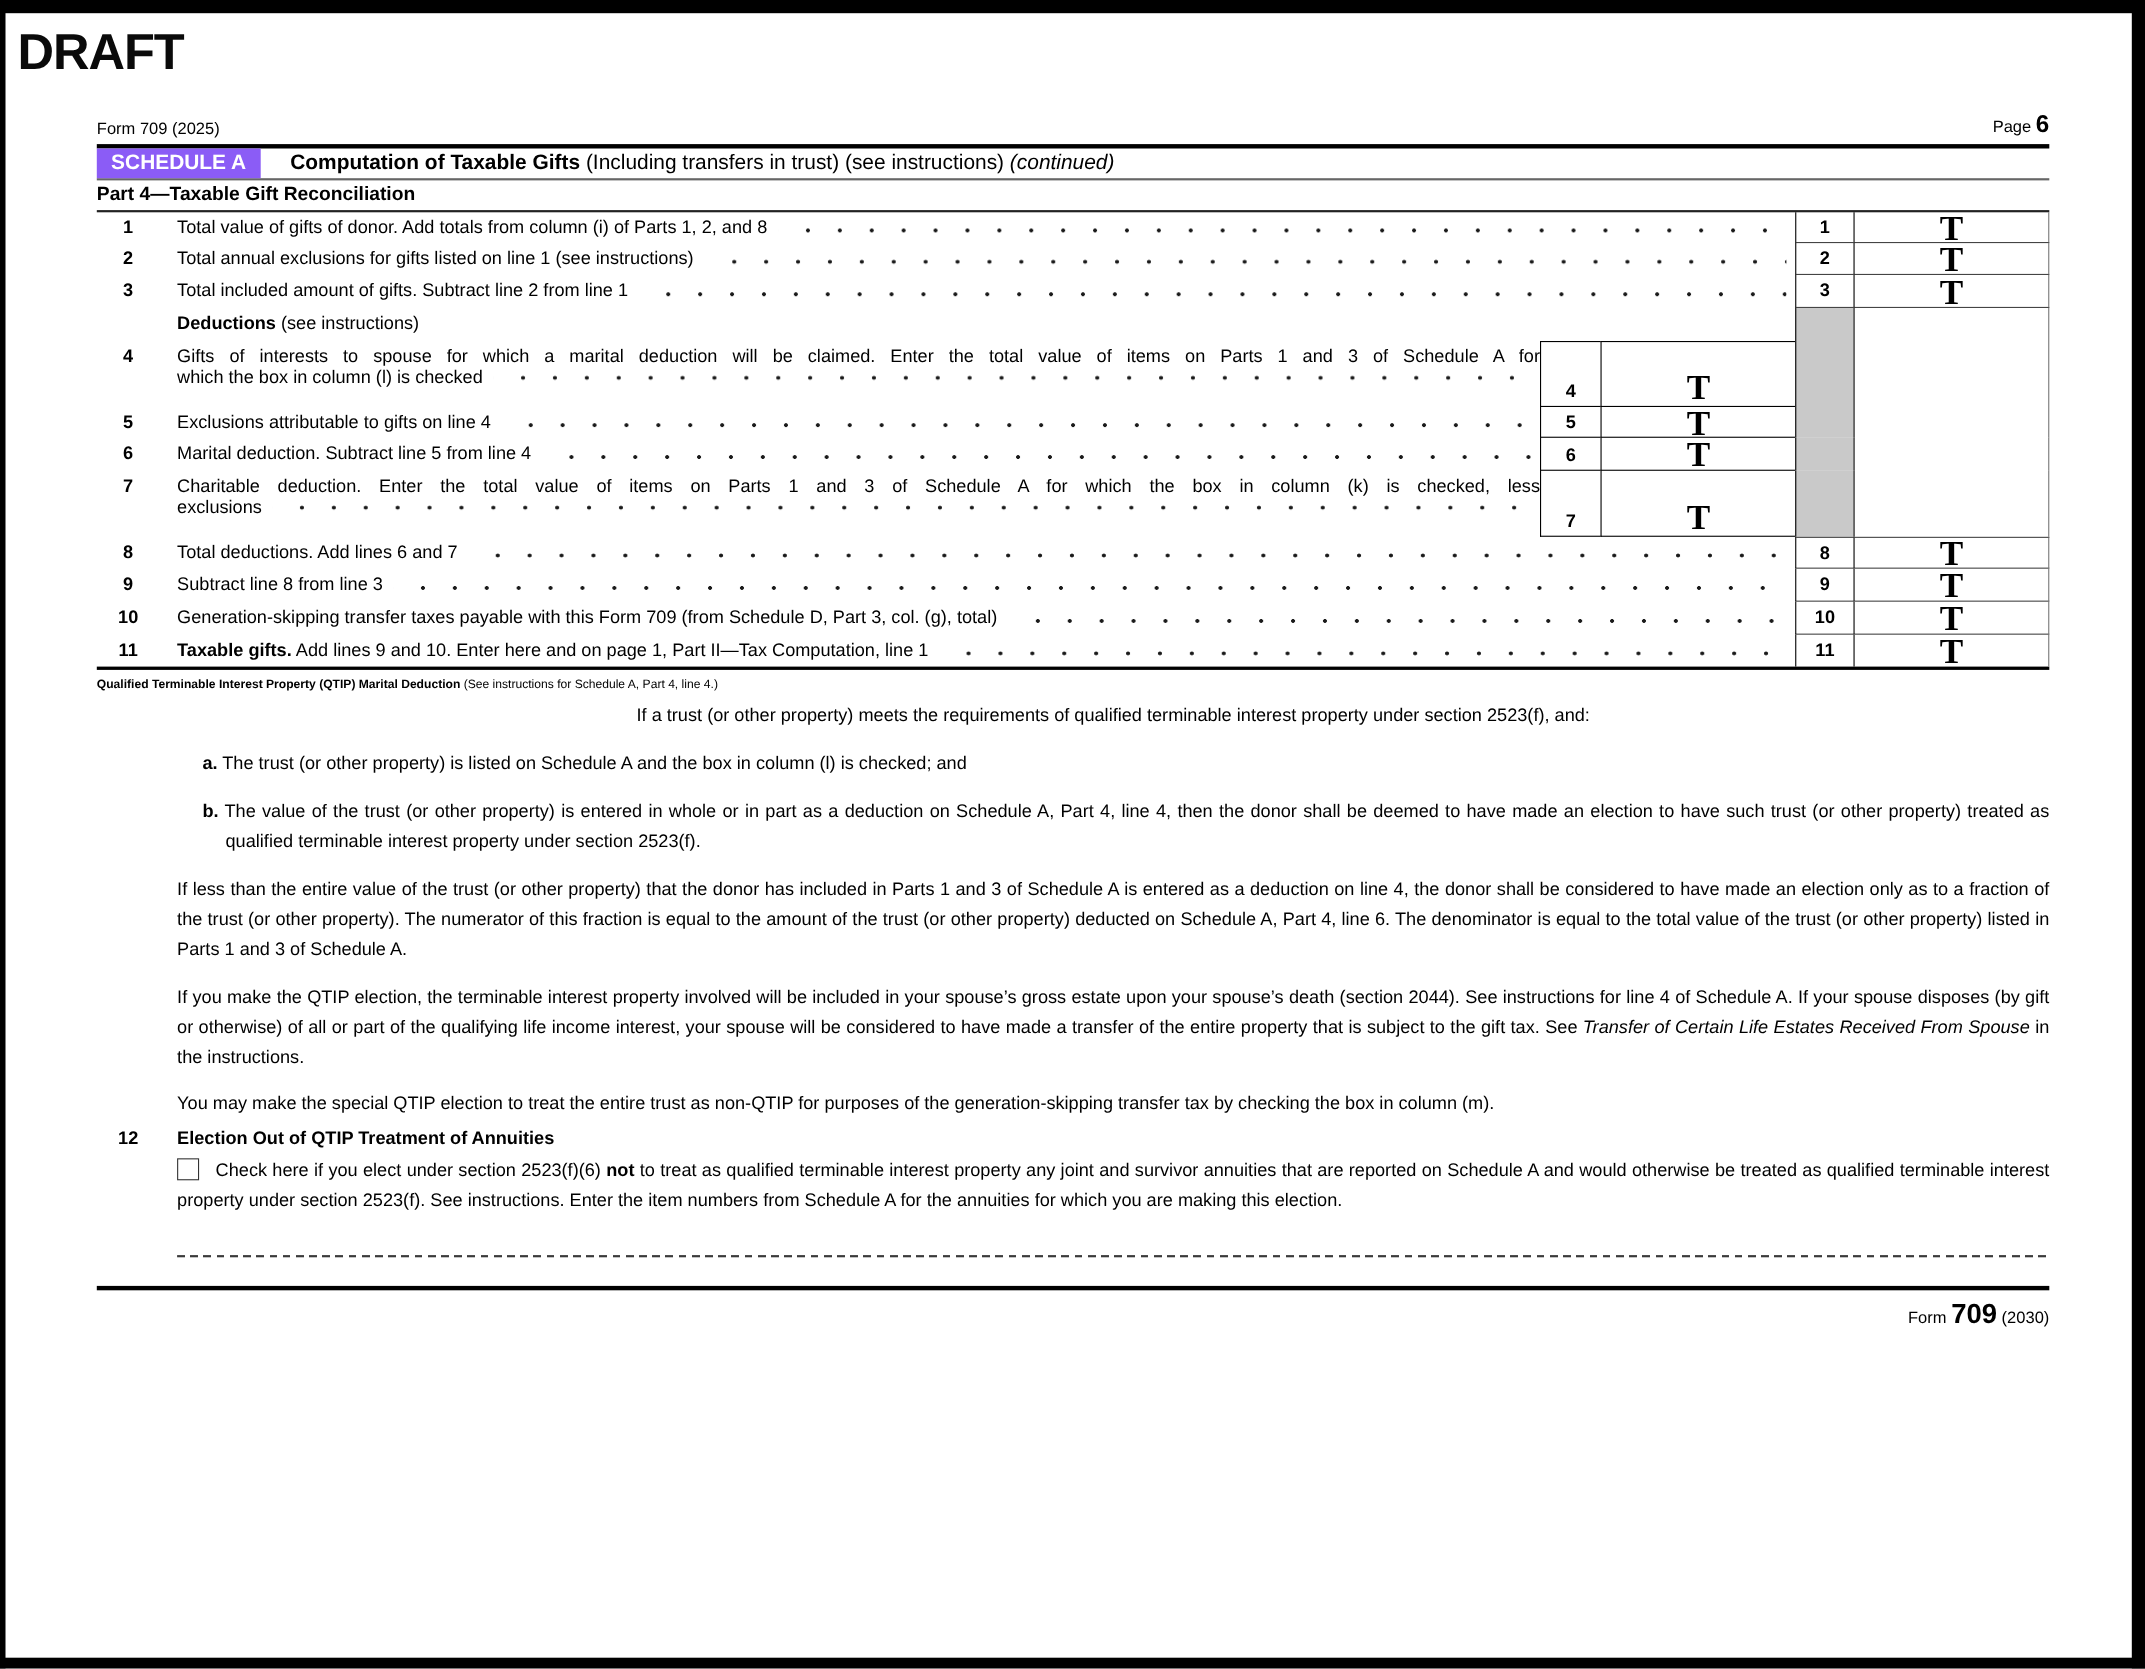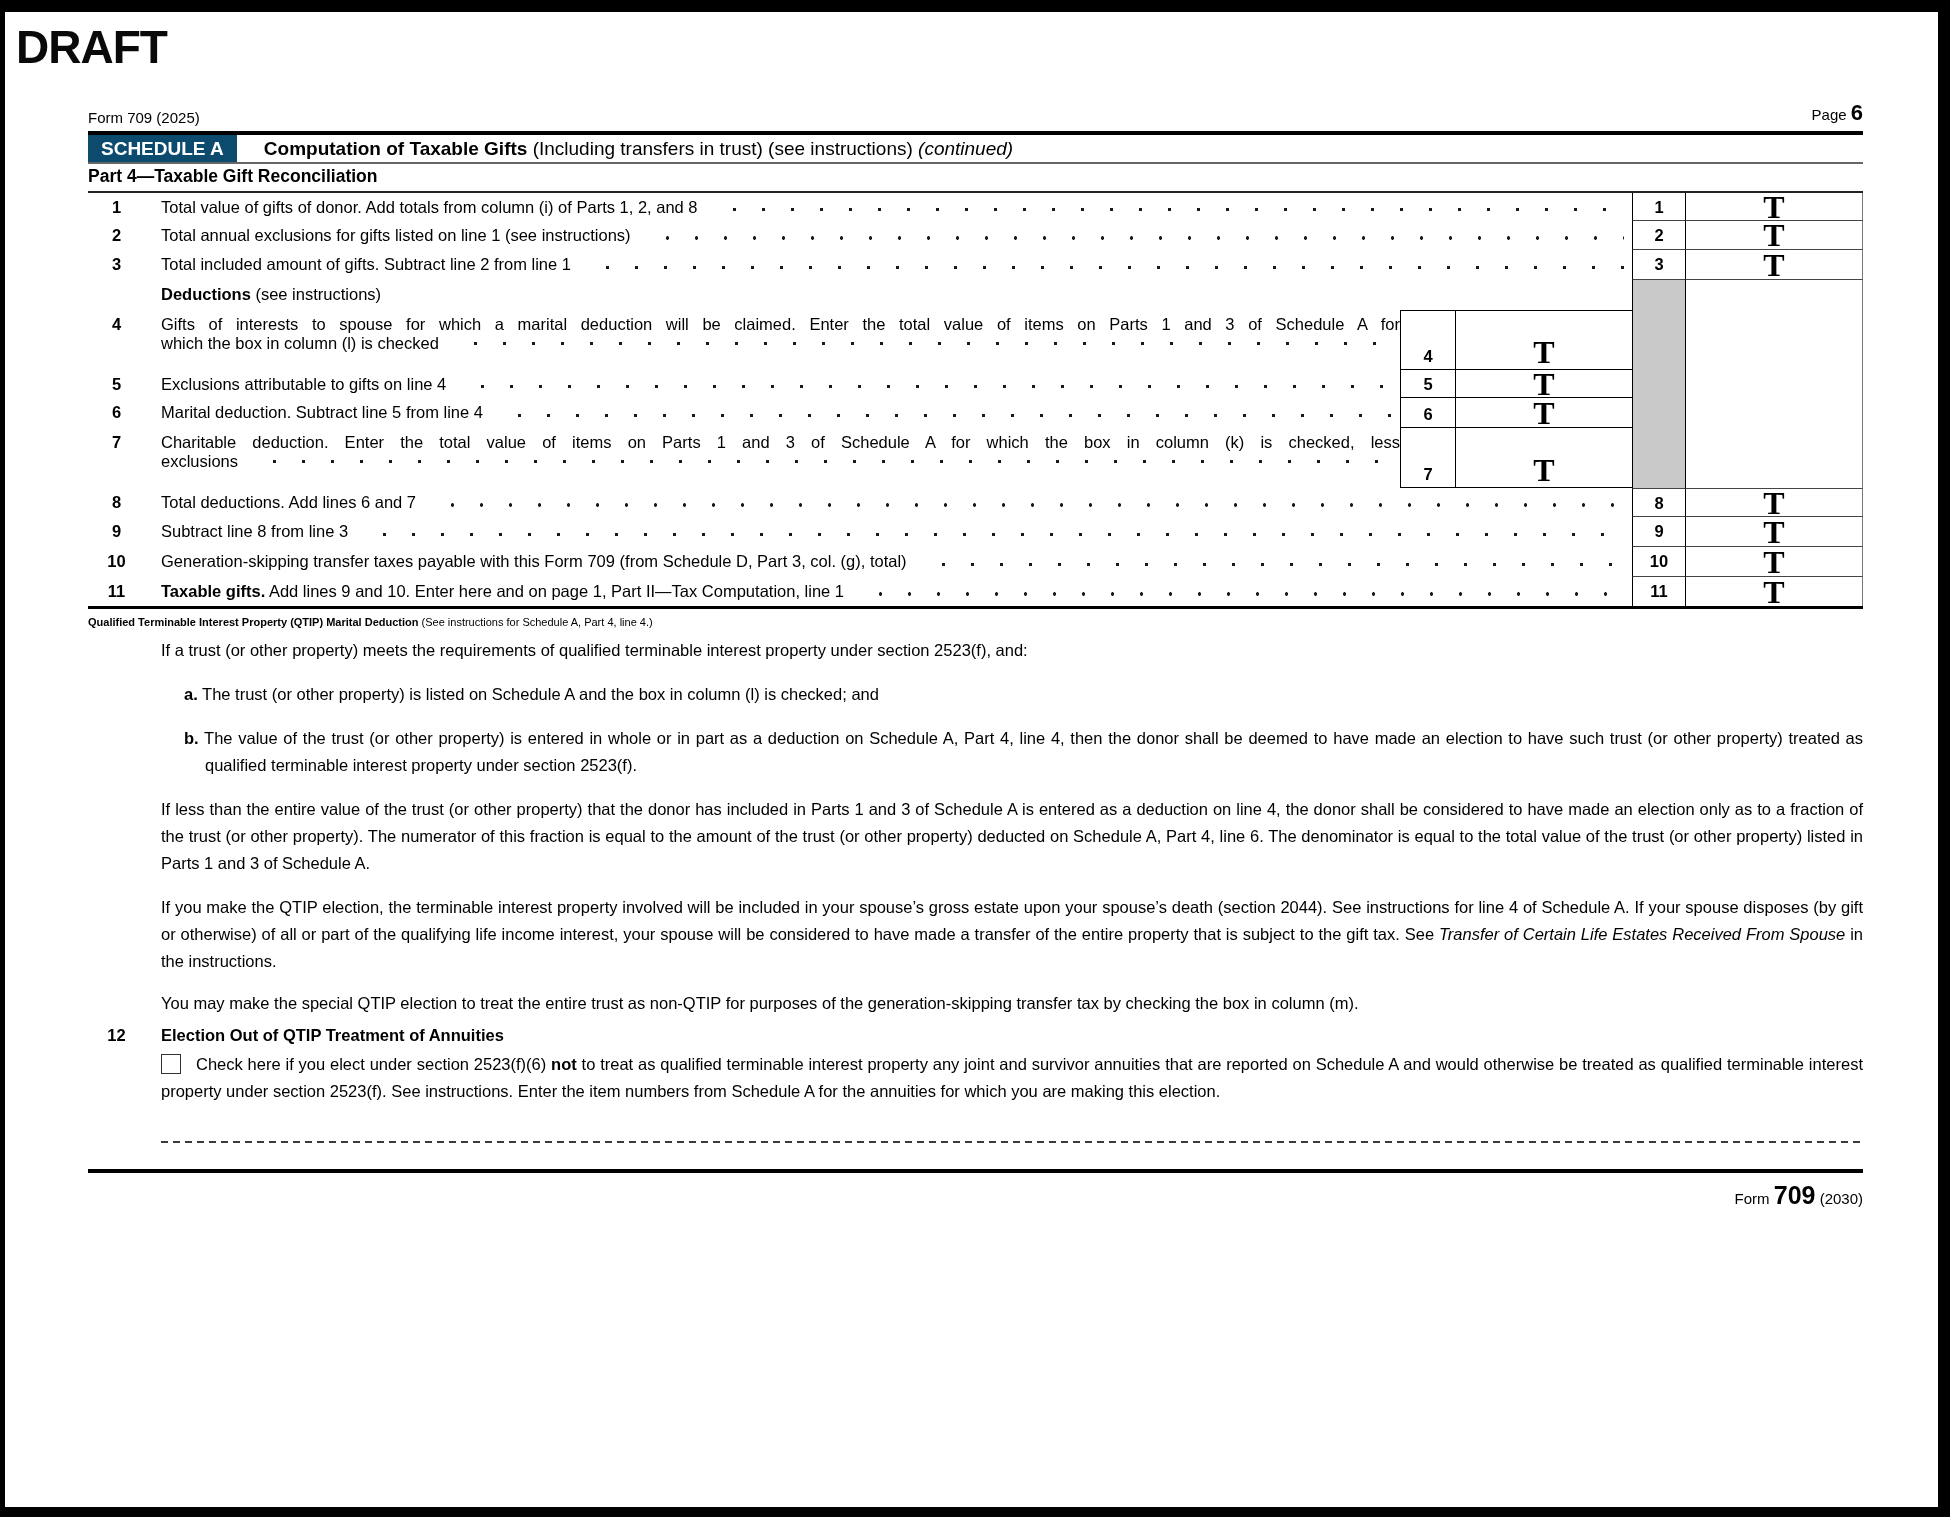--- a/index.html
+++ b/index.html
@@ -23,21 +23,21 @@
 
   .form-id-row { display:flex; justify-content:space-between; align-items:flex-end; margin-bottom:5px; }
   .form-id { font-size:15px; }
   .page-no { font-size:15px; }
   .page-no b { font-size:22px; font-weight:700; }
 
   .schedule-bar {
     border-top:4px solid #000; border-bottom:2px solid #666;
     display:flex; align-items:stretch; min-height:27px;
   }
-  .badge { background:#0c4a6e; color:#fff; font-weight:700; font-size:19px; padding:3px 13px 2px; }
+  .badge { background:#8b5cf6; color:#fff; font-weight:700; font-size:19px; padding:3px 13px 2px; }
   .bar-title { padding:3px 0 2px 27px; font-size:19px; white-space:nowrap; }
   .bar-title .tt { font-weight:700; }
   .bar-title .cont { font-style:italic; }
 
   .part4 { font-weight:700; font-size:17.5px; padding:2px 0 4px; border-bottom:2px solid #222; }
 
   
   .gift-table { border-bottom:3.5px solid #000; }
   .trow { display:flex; align-items:stretch; font-size:16.5px; }
   .h28{min-height:28px} .h29{min-height:29px} .h30{min-height:30px} .h60{min-height:60px}
@@ -66,21 +66,21 @@
   .graycell { flex:0 0 53px; background:#c9c9c9; border-left:1.5px solid #000; }
   .endcol { flex:0 0 178px; border-left:1.5px solid #000; border-right:1.5px solid #777; }
   .tmark { font-family:"Liberation Serif", serif; font-weight:700; font-size:32px; line-height:26px; }
   .iacol.bot .tmark { padding-bottom:4px; }
 
   
   .qtip-heading { margin-top:7px; font-size:11px; }
   .qtip-heading .hb { font-weight:700; }
   .para { margin-left:73px; font-size:16.5px; line-height:27px; }
   .just { text-align:justify; }
-  .p-intro { margin-top:9px; }
+  .p-intro { margin-top:9px;text-align:center; }
   .item-ab { margin-left:96px; padding-left:21px; text-indent:-21px; margin-top:17px;
              font-size:16.5px; line-height:27px; }
   .item-ab .lbl { font-weight:700; }
   .gap16 { margin-top:17px; }
   .gap14 { margin-top:15px; }
   .line12 { display:flex; margin-top:9px; font-size:16.5px; }
   .line12 .lnum { padding-top:0; }
   .line12 .l12t { font-weight:700; }
   .checkpara { margin-top:6px; }
   .cbx { display:inline-block; width:20px; height:20px; border:1.5px solid #333;

